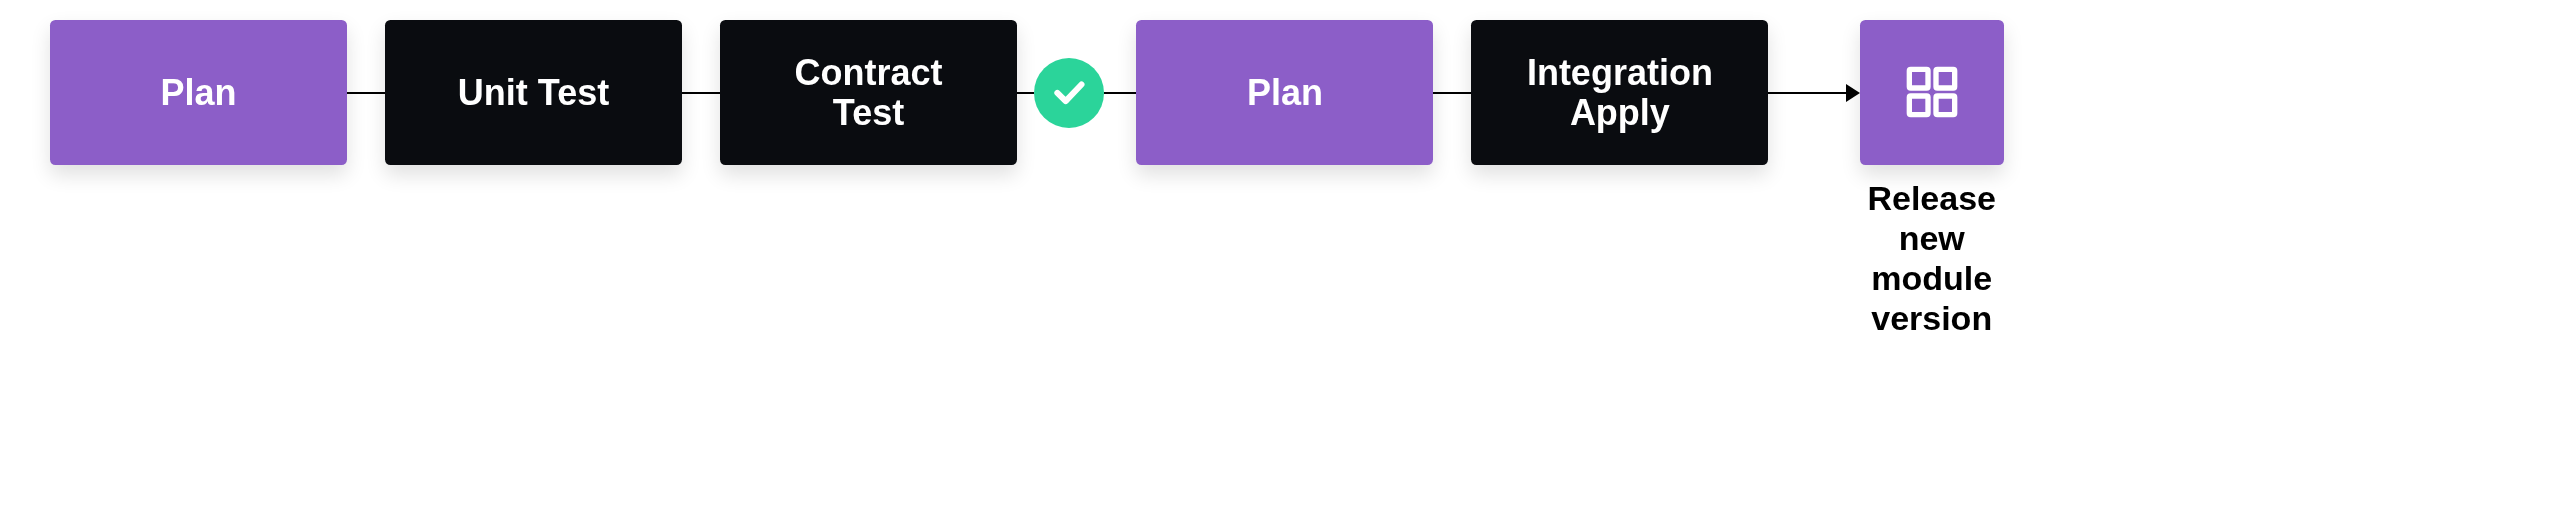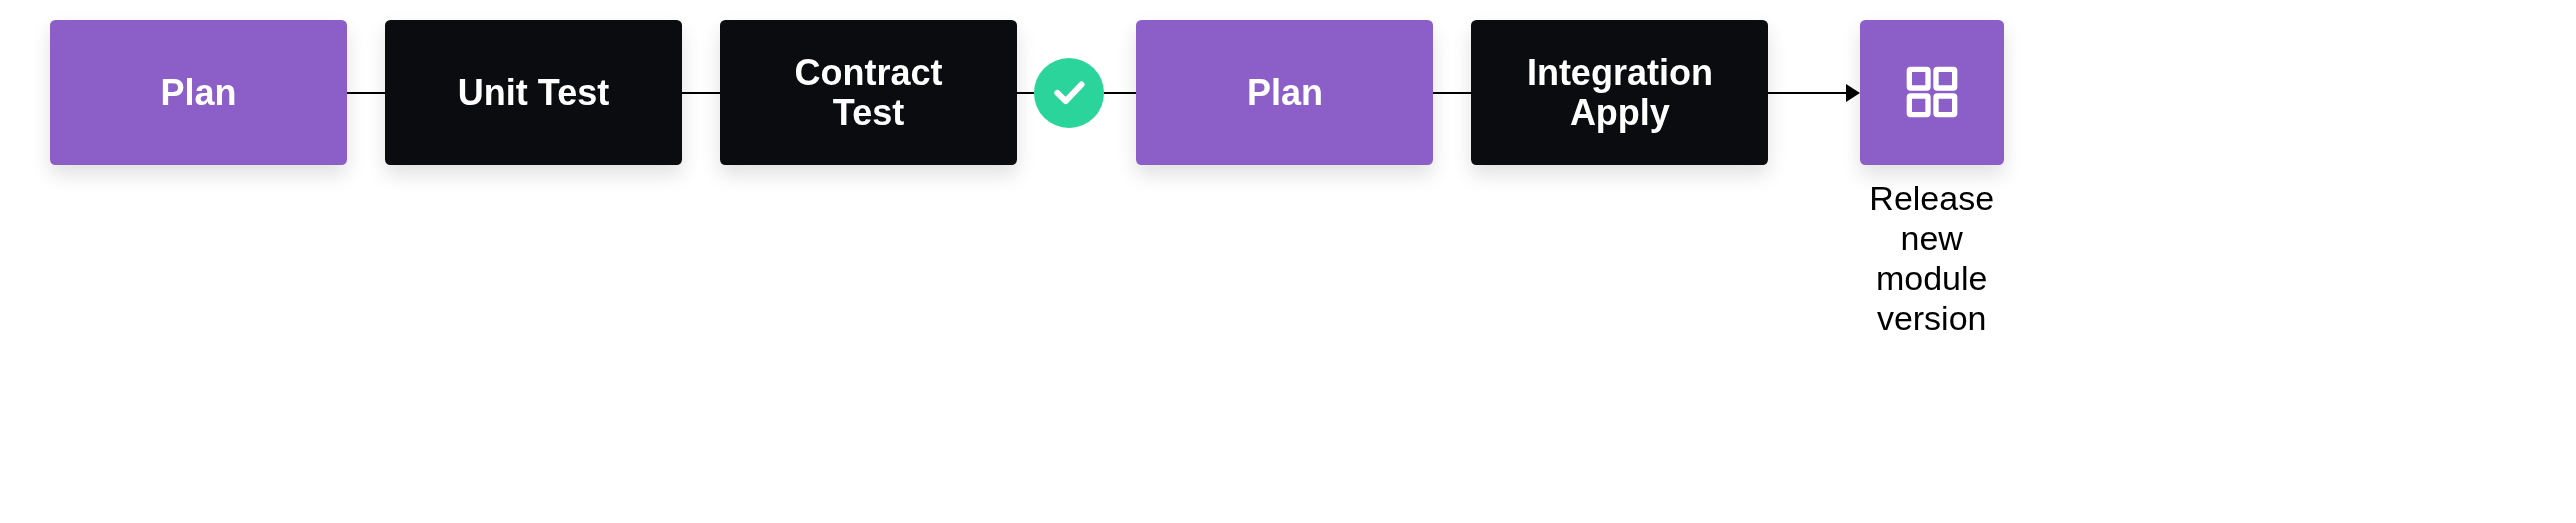--- a/index.html
+++ b/index.html
@@ -86,21 +86,21 @@
     display: flex;
     align-items: center;
     justify-content: center;
     box-shadow: 0 9.4px 20px rgba(0,0,0,0.12);
   }
   .release-caption {
     position: absolute;
     top: 158px;
     width: 174px;
     text-align: center;
-    font-weight: 400;
+    font-weight: 700;
     font-size: 34px;
     line-height: 1.18;
     color: #000;
   }
 </style>
 </head>
 <body>
 
 <div class="canvas">
   <div class="pipeline">

